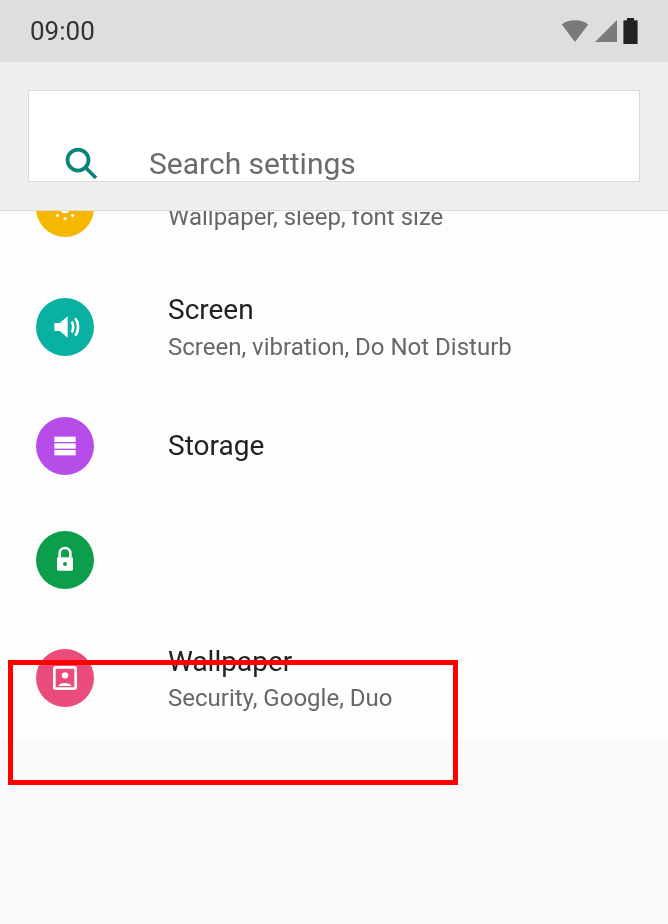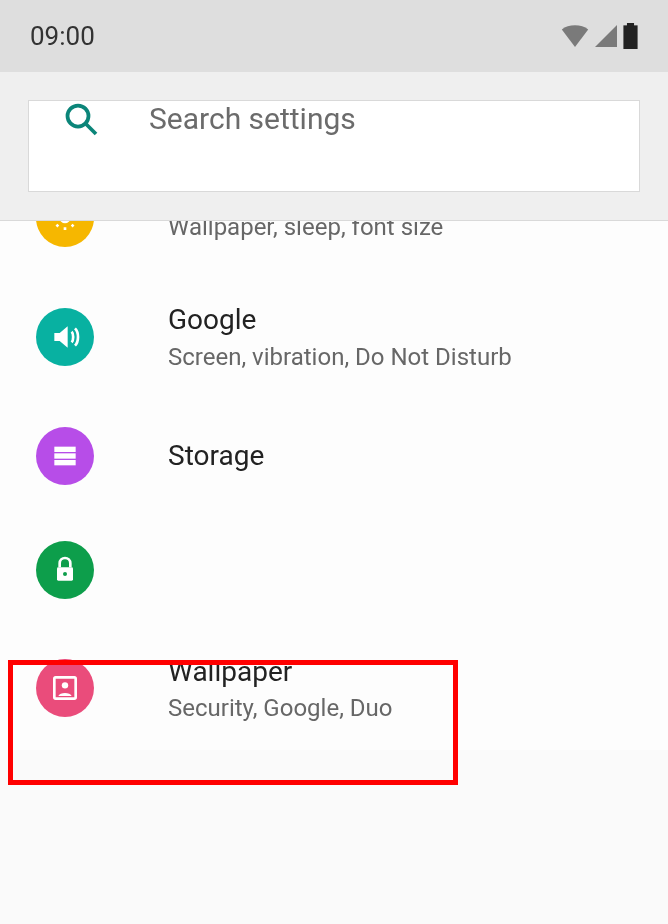--- a/index.html
+++ b/index.html
@@ -8,21 +8,21 @@
     box-sizing: border-box;
   }
   html, body {
     width: 668px;
     height: 924px;
     font-family: Roboto, "Helvetica Neue", Arial, sans-serif;
     background: #fafafa;
     overflow: hidden;
   }
   .status-bar {
-    height: 72px;
+    height: 62px;
     background: #dedede;
     display: flex;
     align-items: center;
     justify-content: space-between;
     padding: 0 30px;
   }
   .status-time {
     font-size: 26px;
     color: #333;
   }
@@ -37,21 +37,21 @@
   .search-area {
     background: #efefef;
     padding: 28px;
     border-bottom: 1px solid #d9d9d9;
   }
   .search-box {
     background: #fff;
     border: 1px solid #d9d9d9;
     height: 92px;
     display: flex;
-    align-items: flex-start;
+    align-items: flex-end;
     padding-left: 34px;
   }
   .search-icon {
     width: 36px;
     height: 36px;
     color: #0b8579;
     flex-shrink: 0;
   }
   .search-placeholder {
     font-size: 30px;
@@ -169,21 +169,21 @@
   </div>
 
   <div class="row">
     <div class="icon-circle" style="background:#08b1a1">
       <svg viewBox="0 0 24 24">
           <path d="M4 9v6h4l6 5V4L8 9H4z"></path>
           <path d="M17 8c1.5 1.5 1.5 6.5 0 8M19.5 5.5c3 3 3 10 0 13" fill="none" stroke="#fff" stroke-width="2"></path>
         </svg>
     </div>
     <div class="row-text">
-      <div class="row-title">Google</div>
+      <div class="row-title">Screen</div>
       <div class="row-sub">Screen, vibration, Do Not Disturb</div>
     </div>
   </div>
 
   <div class="row">
     <div class="icon-circle" style="background:#b74de8">
       <svg viewBox="0 0 24 24">
           <rect x="4" y="5" width="16" height="4"></rect>
           <rect x="4" y="10" width="16" height="4"></rect>
           <rect x="4" y="15" width="16" height="4"></rect>

